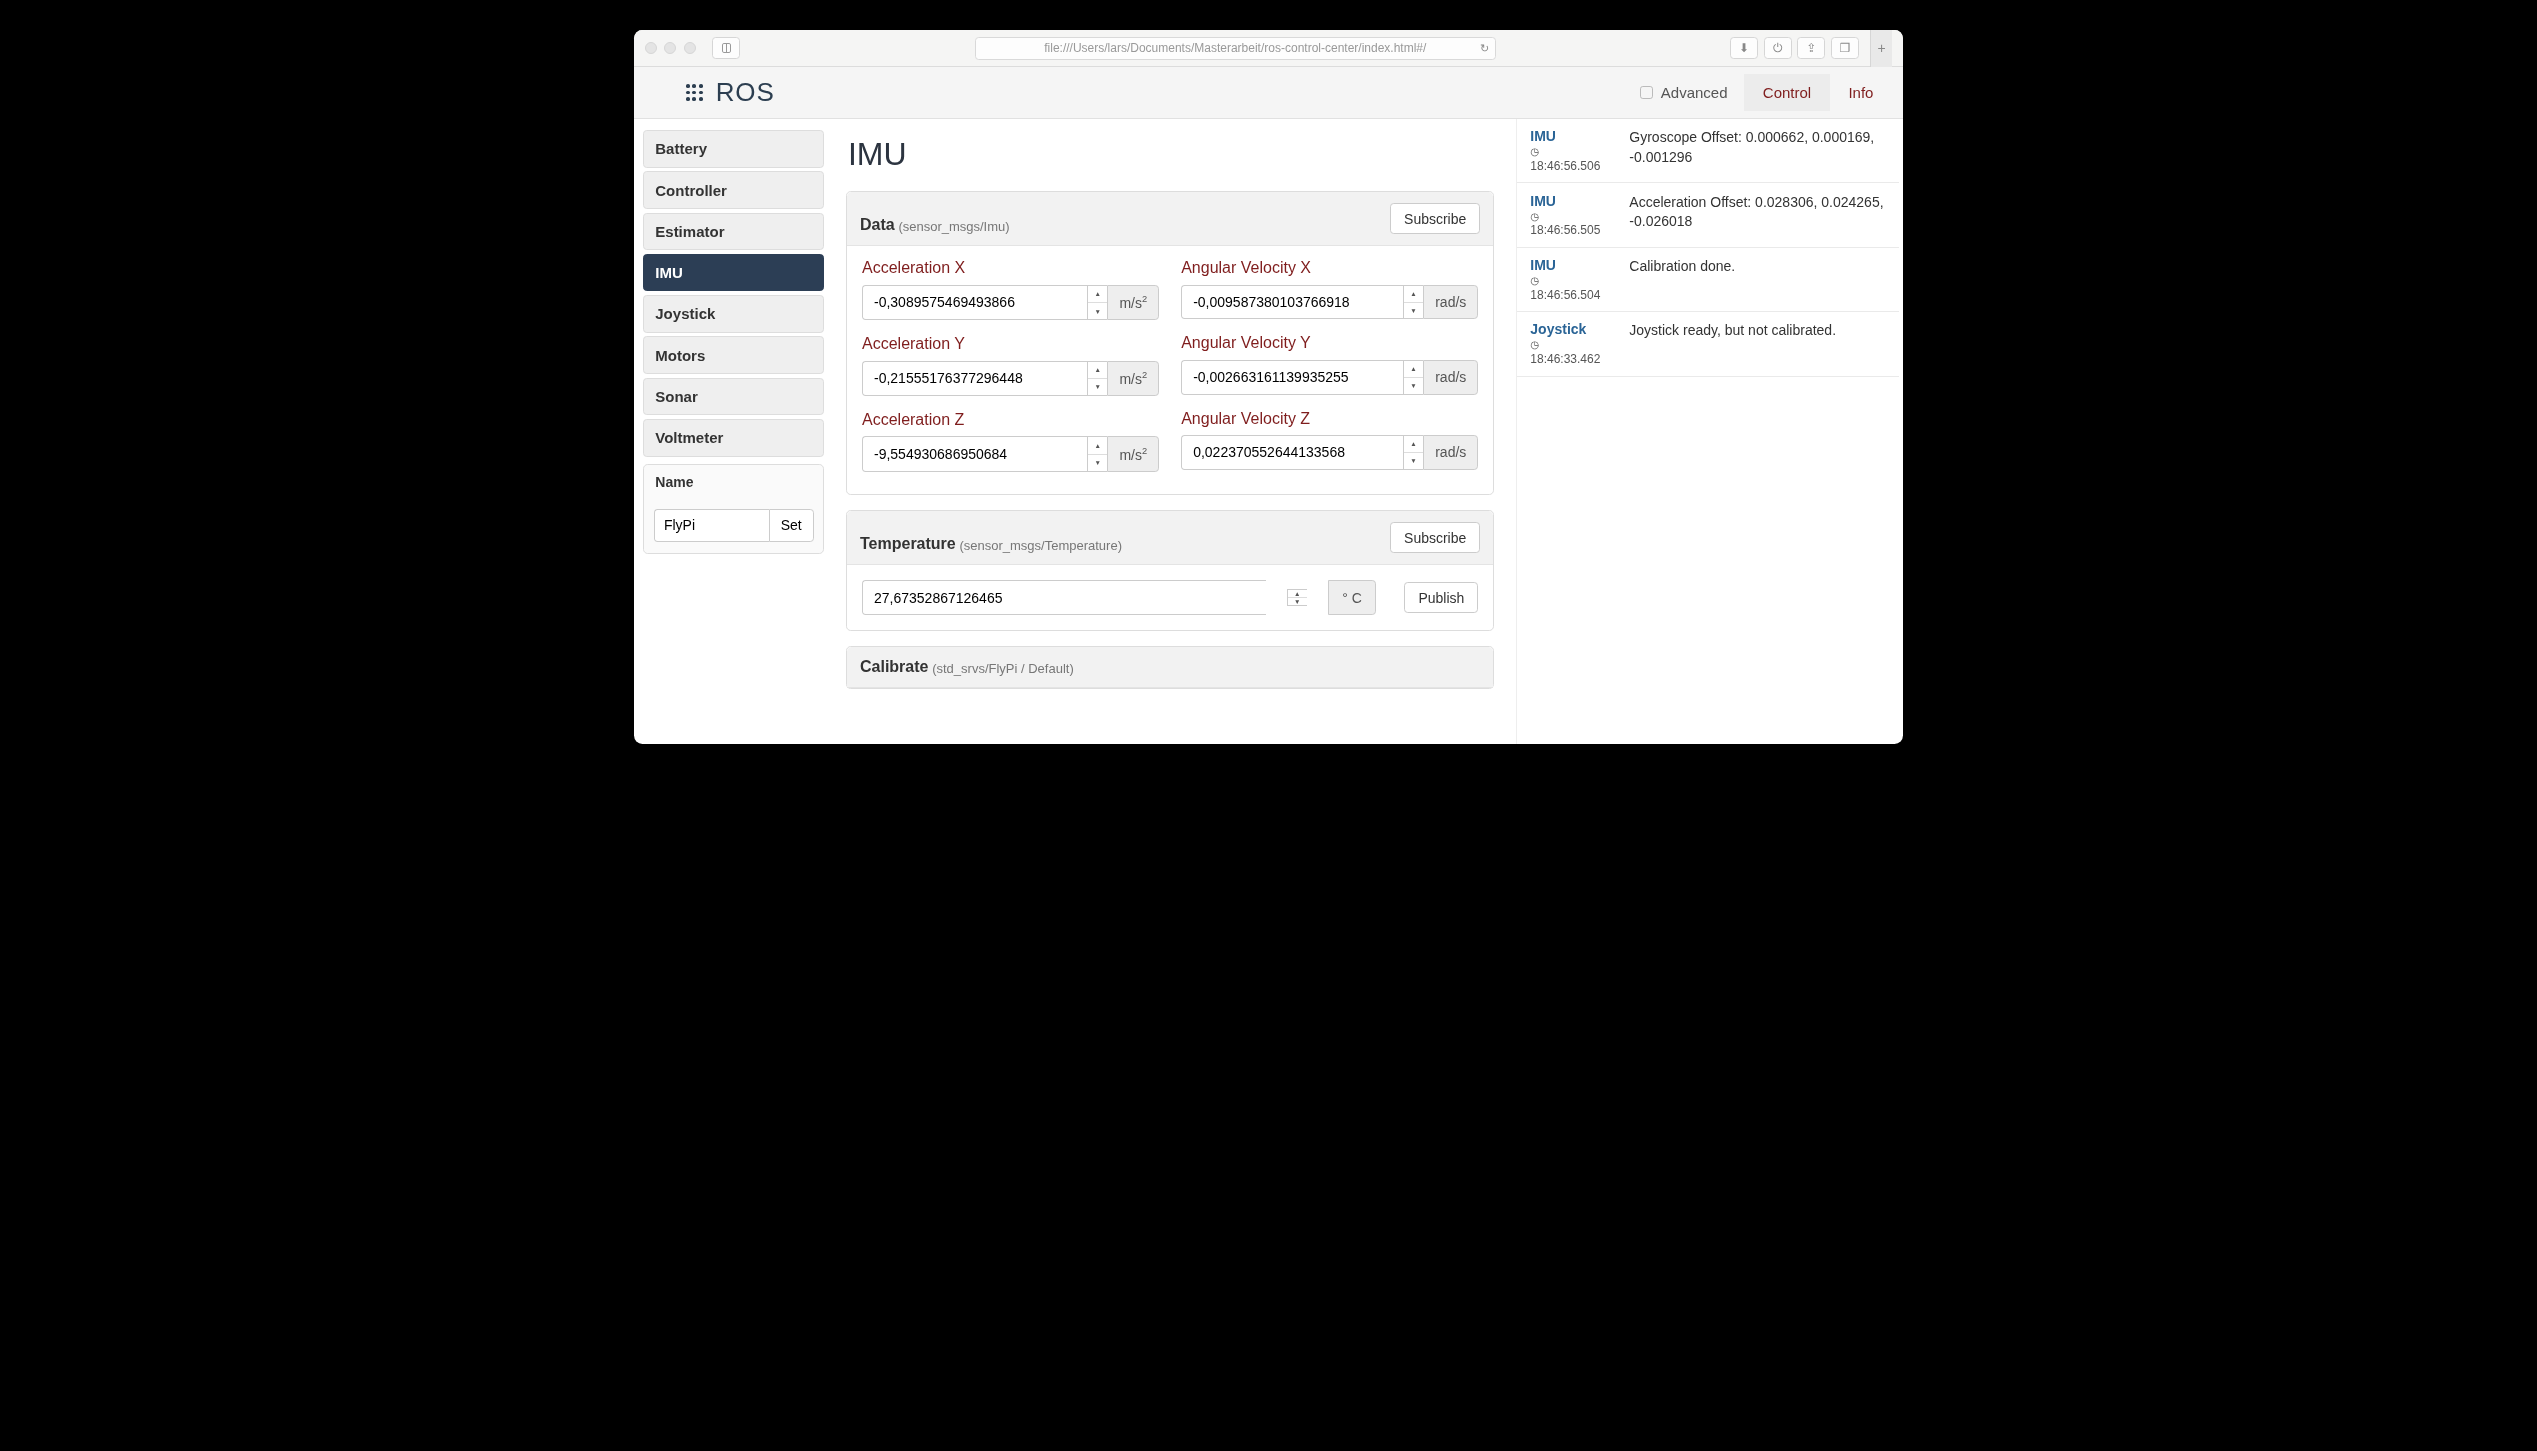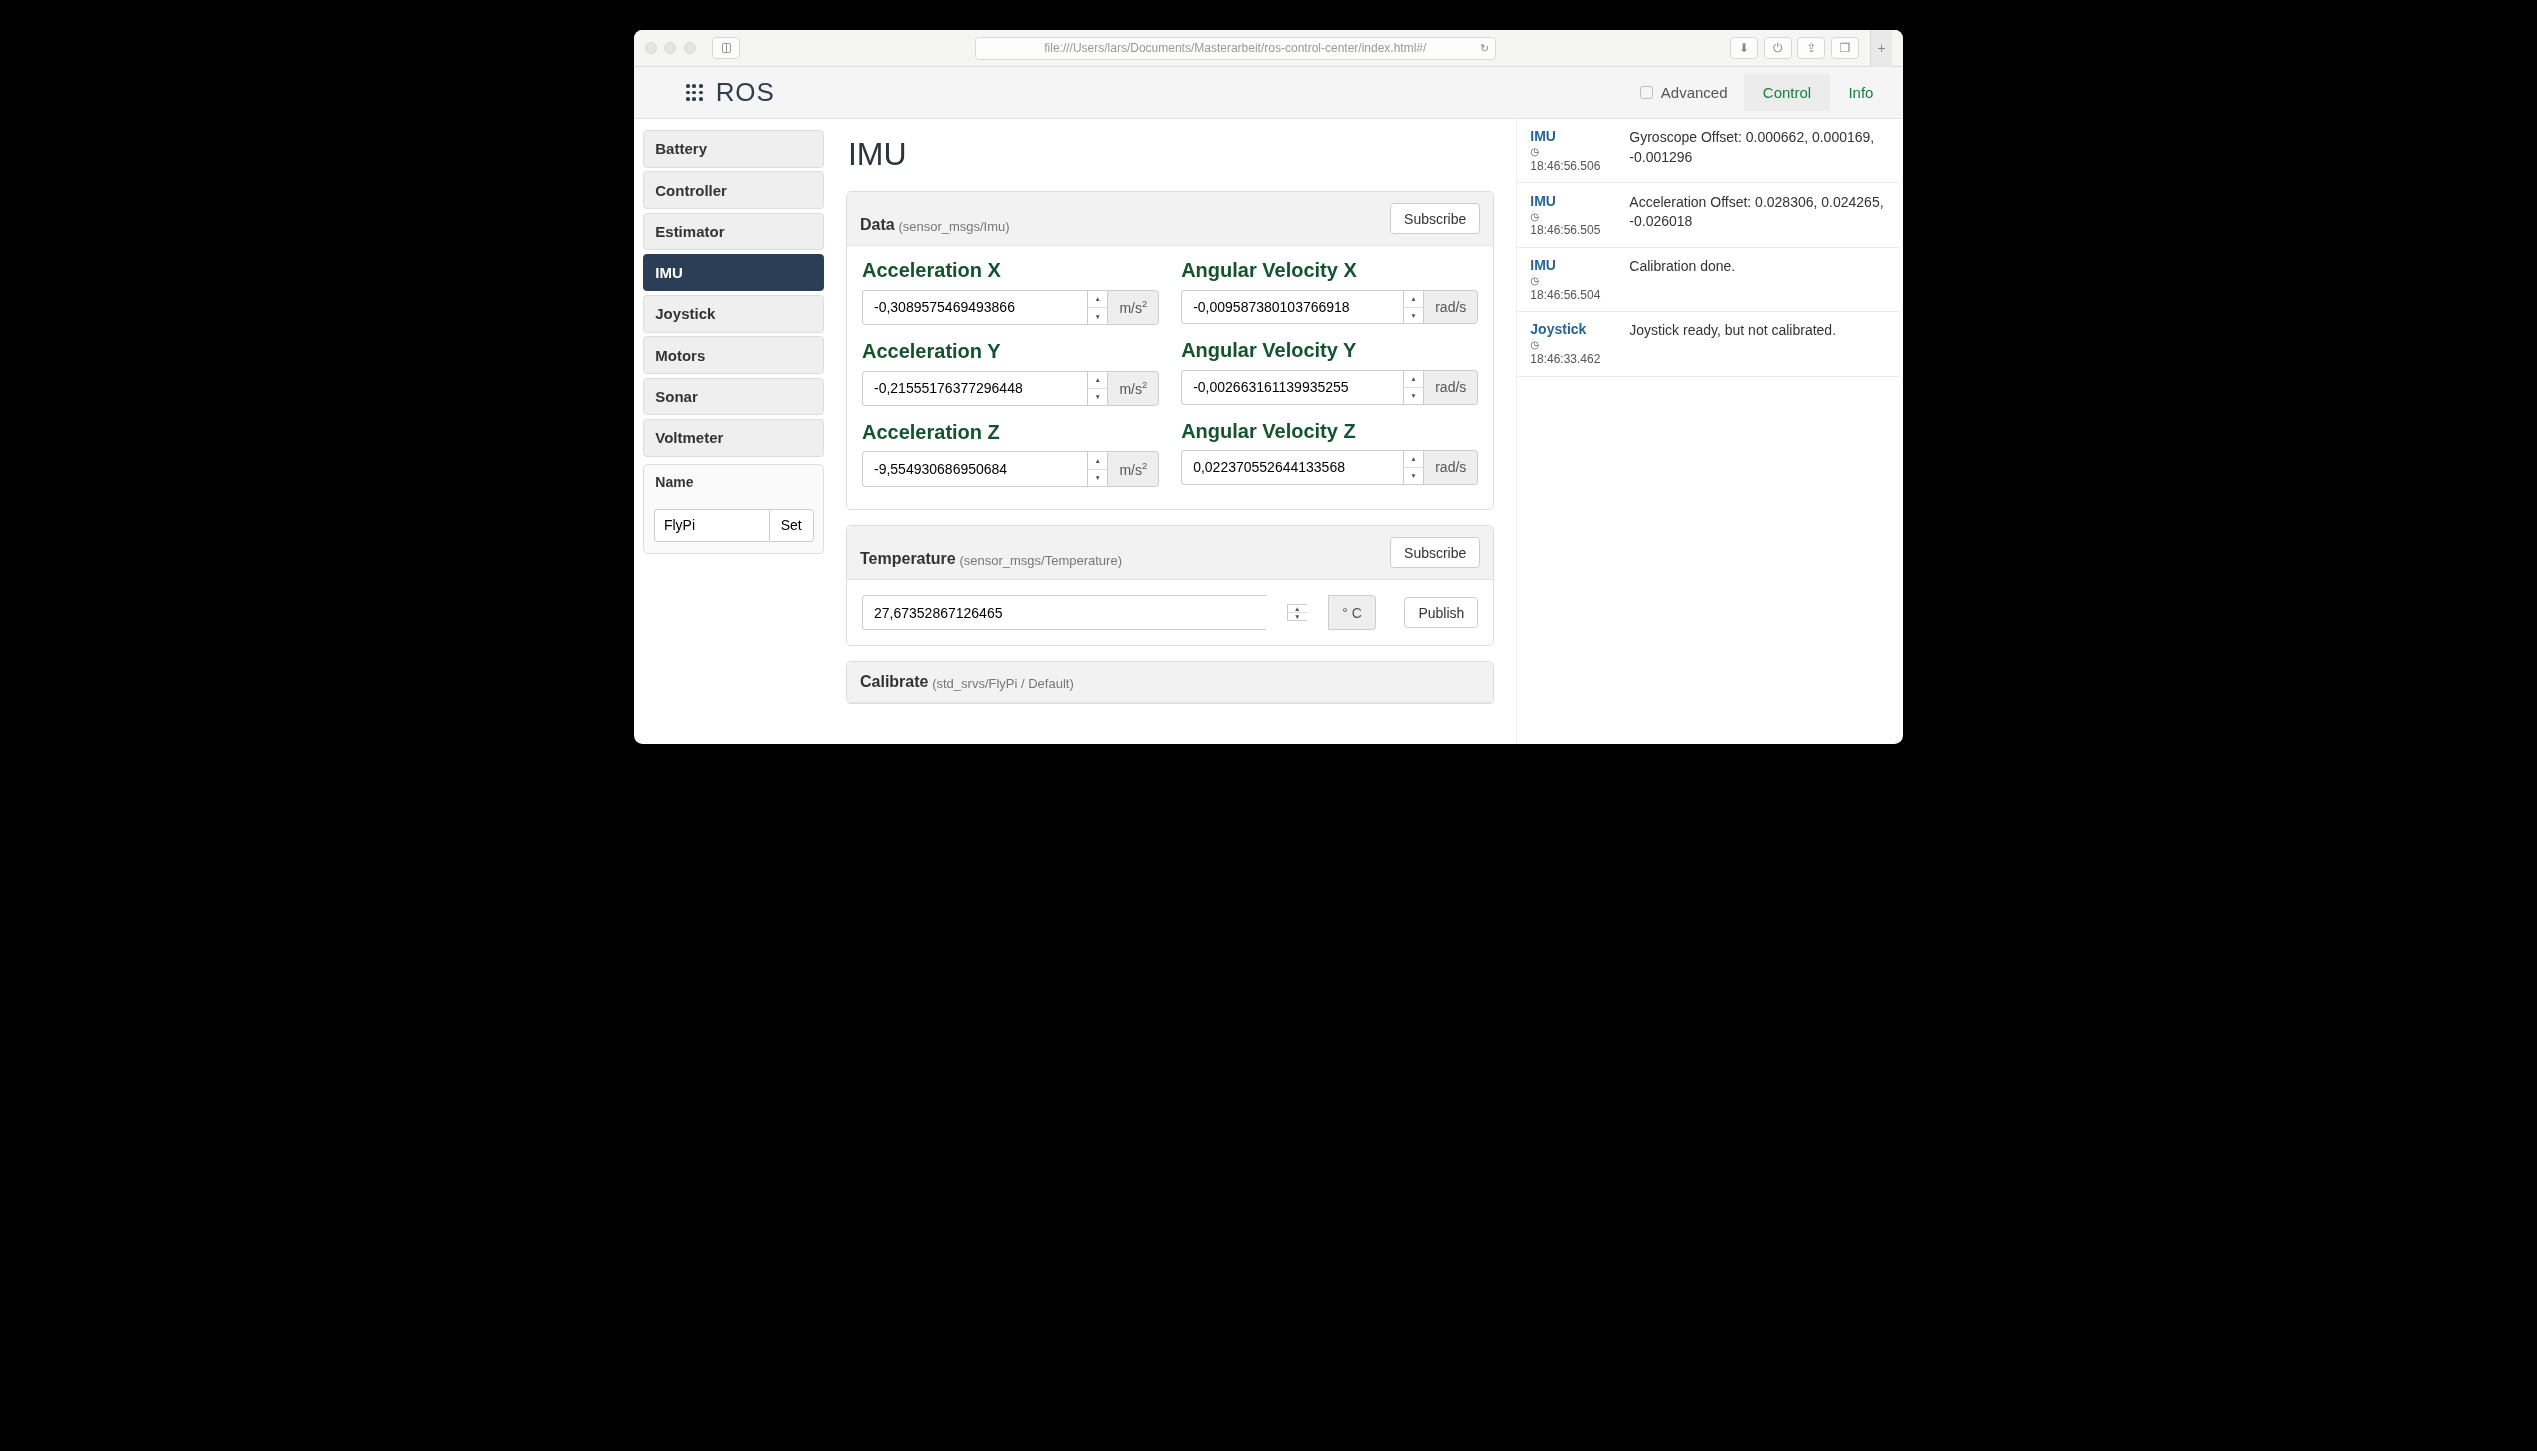--- a/index.html
+++ b/index.html
@@ -20,21 +20,21 @@
 .sidebar-icon-rect { width:9.3px; height:9.3px; border:1.4px solid #9a9a9a; border-radius:1.9px; position:relative; }
 .sidebar-icon-rect::before { content:""; position:absolute; left:0; top:0; bottom:0; width:2.8px; border-right:1.4px solid #9a9a9a; }
 
 .app-header { height: 52px; background: #f5f5f5; border-bottom: 0.9px solid #e1e1e1; display:flex; align-items:center; padding: 0 11px 0 52px; }
 .logo-dots { display:grid; grid-template-columns:repeat(3,3.7px); grid-template-rows:repeat(3,3.7px); gap:2.8px; margin-right:13px; }
 .logo-dots span { width:3.7px; height:3.7px; background:#2c3e50; border-radius:50%; }
 .logo-text { font-size:26px; font-weight:400; letter-spacing:0.9px; color:#2c3e50; }
 .header-right { margin-left:auto; display:flex; align-items:center; gap: 0; }
 .advanced { display:flex; align-items:center; gap:7.4px; margin-right:16.7px; color:#555; font-size:15px; }
 .adv-cb { width:13px; height:13px; border:0.9px solid #bbb; border-radius:2.8px; }
-.header-tab { padding: 0 18.6px; height:37px; display:flex; align-items:center; font-size:15px; color:#15803d; cursor:pointer; }
+.header-tab { padding: 0 18.6px; height:37px; display:flex; align-items:center; font-size:15px; color:#7f1d1d; cursor:pointer; }
 .header-tab.active { background:#ececec; }
 
 .body { display:flex; height: calc(714px - 37px - 52px); }
 
 .sidebar { width:190px; padding: 11px 0 0 5.6px; }
 .side-list { display:flex; flex-direction:column; gap:3.7px; padding-left:3.7px; }
 .side-item { background:#efefef; border:0.9px solid #ddd; border-radius:3.7px; padding: 9.3px 11px; font-size:15px; font-weight:600; color:#333; cursor:pointer; }
 .side-item.active { background:#2c3e55; color:#fff; border-color:#2c3e55; }
 .name-box { margin-top:3.7px; border:0.9px solid #ddd; border-radius:4.7px; background:#fafafa; overflow:hidden; }
 .name-header { padding:9.3px 11px; font-weight:600; }
@@ -48,21 +48,21 @@
 .panel { border:0.9px solid #ddd; border-radius:4.7px; margin-bottom:15px; background:#fff; }
 .panel-head { background:#f2f2f2; border-bottom:0.9px solid #e4e4e4; border-radius:4.7px 4.7px 0 0; padding:11px 13px; display:flex; align-items:flex-end; }
 .panel-title { font-weight:600; font-size:16px; color:#333; }
 .panel-sub { font-weight:400; color:#777; font-size:13px; margin-left:3.7px; }
 .panel-head .btn { margin-left:auto; }
 .btn { border:0.9px solid #ccc; background:#fff; border-radius:3.7px; padding:6.5px 13px; font-size:14px; cursor:pointer; color:#333; }
 .panel-body { padding:13px 15px 7.4px 15px; }
 
 .row2 { display:flex; gap:22px; }
 .col { flex:1; }
-.field-label { font-weight:700; font-size:20px; margin-bottom:7.4px; color:#14532d; }
+.field-label { font-weight:400; font-size:16px; margin-bottom:7.4px; color:#7f1d1d; }
 .input-group { display:flex; margin-bottom:15px; }
 .num-input { flex:1; border:0.9px solid #ccc; border-right:none; border-radius:3.7px 0 0 3.7px; padding:8.4px 11px; font-size:14px; background:#fff; min-width:0; }
 .stepper { width:20.5px; border:0.9px solid #ccc; border-right:none; display:flex; flex-direction:column; }
 .stepper .s { flex:1; display:flex; align-items:center; justify-content:center; font-size:6.5px; color:#555; cursor:pointer; }
 .stepper .s:first-child { border-bottom:0.9px solid #ddd; }
 .unit { border:0.9px solid #ccc; border-radius:0 3.7px 3.7px 0; background:#eee; padding:8.4px 11px; font-size:14px; color:#555; min-width:48px; text-align:center; }
 .unit sup, .panel-sub sup { font-size:9.3px; }
 .publish-row { padding:15px; display:flex; gap:21px; align-items:center; }
 .publish-row .num-input { border-right:none; }
 .publish-row .unit { border-radius:0 3.7px 3.7px 0; }

